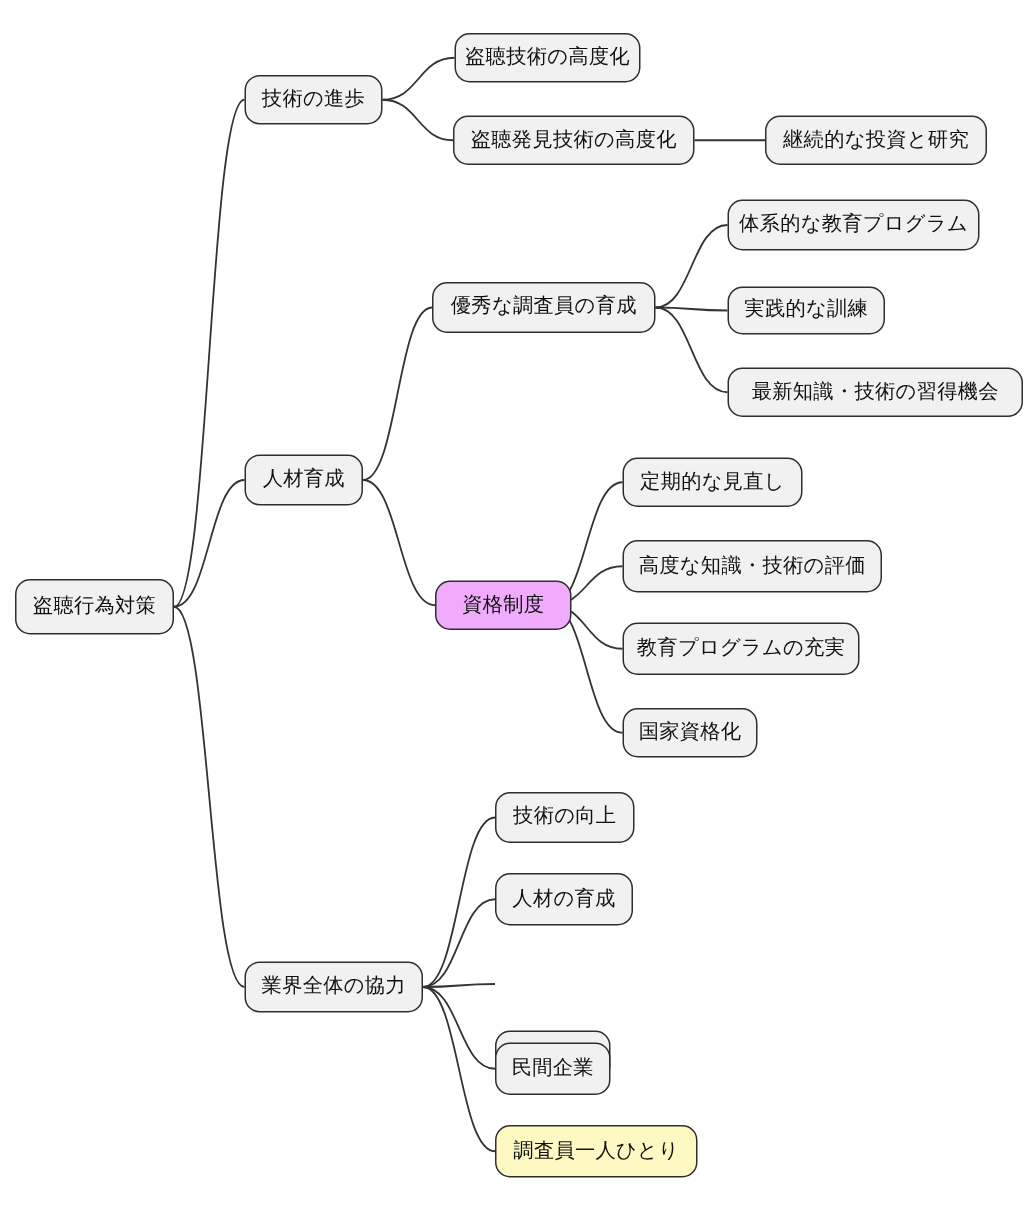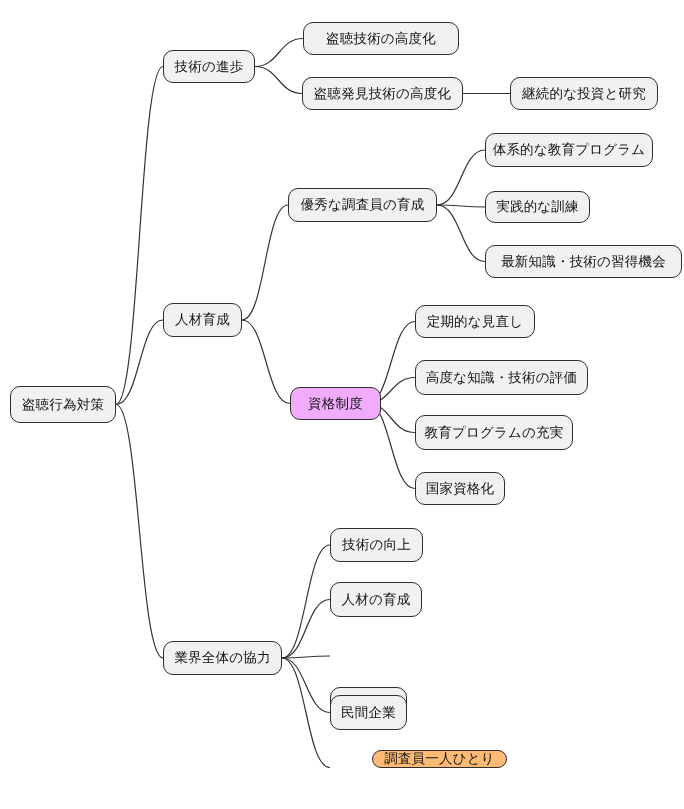--- a/index.html
+++ b/index.html
@@ -73,21 +73,21 @@
       <path d="M 282 658 C 306 658, 306 712.5, 330 712.5" fill="none" stroke="#333333" stroke-width="1.2"></path>
       <path d="M 282 658 C 306 658, 306 767.5, 330 767.5" fill="none" stroke="#333333" stroke-width="1.2"></path>
     </svg>
   <div id="node-layer">
       <div class="node" style="left: 10px; top: 386px; width: 106px; height: 37px; background: rgb(241, 241, 241); border-color: rgb(46, 46, 46); color: rgb(17, 17, 17);">
         <span>盗聴行為対策</span>
       </div>
       <div class="node" style="left: 163px; top: 50px; width: 92px; height: 33px; background: rgb(241, 241, 241); border-color: rgb(46, 46, 46); color: rgb(17, 17, 17);">
         <span>技術の進歩</span>
       </div>
-      <div class="node" style="left: 303px; top: 22px; width: 156px; height: 33px; background: rgb(241, 241, 241); border-color: rgb(46, 46, 46); color: rgb(17, 17, 17);">
+      <div class="node" style="left: 303px; top: 22px; width: 124px; height: 33px; background: rgb(241, 241, 241); border-color: rgb(46, 46, 46); color: rgb(17, 17, 17);">
         <span>盗聴技術の高度化</span>
       </div>
       <div class="node" style="left: 302px; top: 77px; width: 161px; height: 33px; background: rgb(241, 241, 241); border-color: rgb(46, 46, 46); color: rgb(17, 17, 17);">
         <span>盗聴発見技術の高度化</span>
       </div>
       <div class="node" style="left: 510px; top: 77px; width: 148px; height: 33px; background: rgb(241, 241, 241); border-color: rgb(46, 46, 46); color: rgb(17, 17, 17);">
         <span>継続的な投資と研究</span>
       </div>
       <div class="node" style="left: 163px; top: 303px; width: 79px; height: 34px; background: rgb(241, 241, 241); border-color: rgb(46, 46, 46); color: rgb(17, 17, 17);">
         <span>人材育成</span>
@@ -127,17 +127,17 @@
       </div>
       <div class="node" style="left: 330px; top: 582px; width: 92px; height: 35px; background: rgb(241, 241, 241); border-color: rgb(46, 46, 46); color: rgb(17, 17, 17);">
         <span>人材の育成</span>
       </div>
       <div class="node" style="left: 330px; top: 639px; width: 77px; height: 34px; background: rgb(241, 241, 241); border-color: rgb(46, 46, 46); color: rgb(17, 17, 17); margin-top: 48px;">
         <span>行政機関</span>
       </div>
       <div class="node" style="left: 330px; top: 695px; width: 77px; height: 35px; background: rgb(241, 241, 241); border-color: rgb(46, 46, 46); color: rgb(17, 17, 17); text-align: right;">
         <span>民間企業</span>
       </div>
-      <div class="node" style="left: 330px; top: 750px; width: 135px; height: 18px; background: #fdba74; border-color: rgb(46, 46, 46); color: rgb(17, 17, 17); margin-left: 42px;">
+      <div class="node" style="left: 330px; top: 750px; width: 135px; height: 35px; background: #fef9c3; border-color: rgb(46, 46, 46); color: rgb(17, 17, 17);">
         <span>調査員一人ひとり</span>
       </div>
     </div>
 </div>
 
 </body></html>

